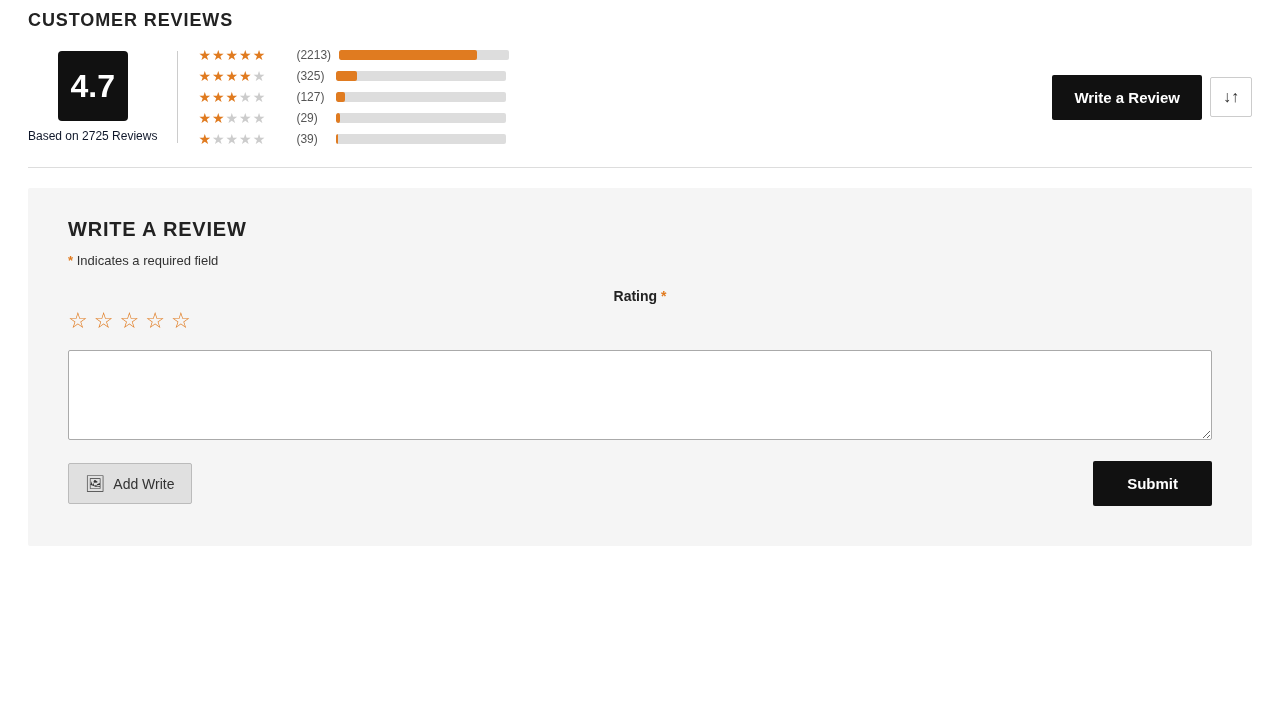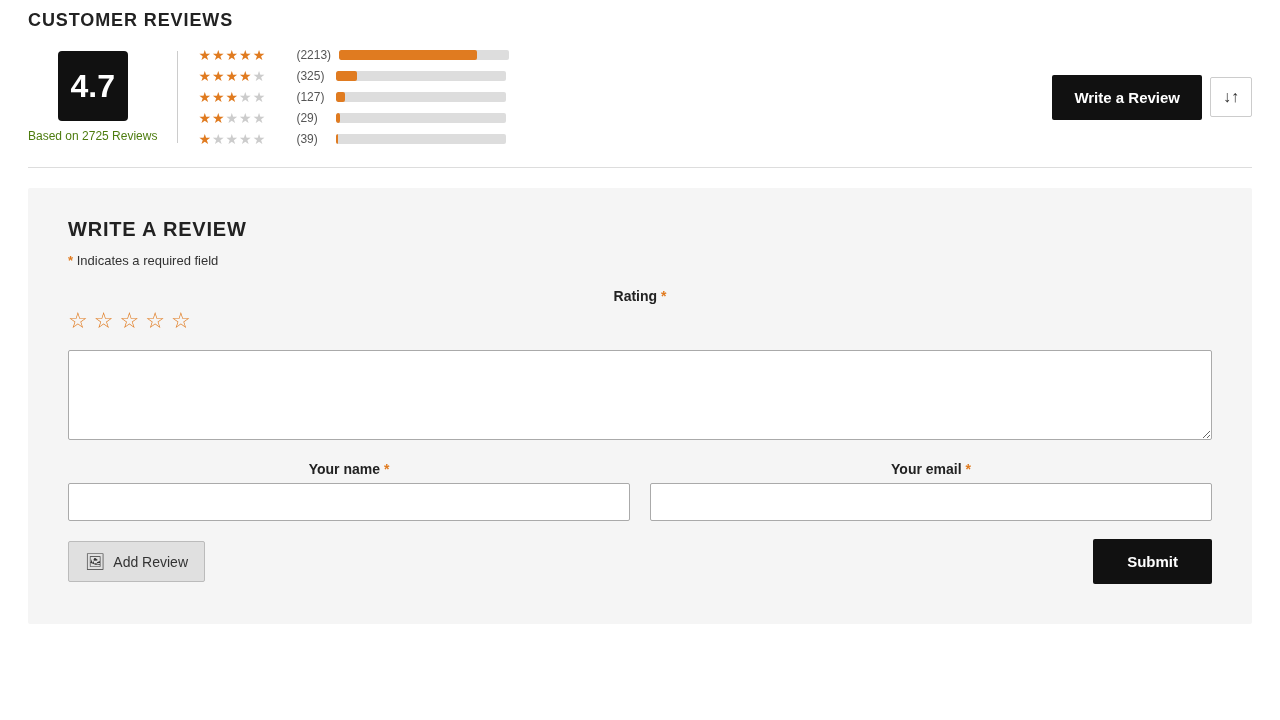--- a/index.html
+++ b/index.html
@@ -51,21 +51,21 @@
       height: 70px;
       display: flex;
       align-items: center;
       justify-content: center;
       border-radius: 4px;
       margin-bottom: 8px;
     }
 
     .rating-based-on {
       font-size: 12px;
-      color: #4d7c0f;
+      color: #0f172a;
       text-align: center;
     }
 
     
     .rating-bars {
       display: flex;
       flex-direction: column;
       gap: 5px;
       flex: 1;
     }
@@ -381,39 +381,23 @@
         <button class="star-input">☆</button>
         <button class="star-input">☆</button>
         <button class="star-input">☆</button>
       </div>
     </div>
 
     <div class="form-group">
       <textarea class="review-textarea" style=""></textarea>
     </div>
 
-    <div class="form-row">
-      <div class="form-group">
-        <label class="form-label">
-          <span>Your name</span>
-          <span class="req-star"> *</span>
-        </label>
-        <input type="text" class="form-input" style="">
-      </div>
-      <div class="form-group">
-        <label class="form-label">
-          <span>Your email</span>
-          <span class="req-star"> *</span>
-        </label>
-        <input type="email" class="form-input" style="">
-      </div>
-    </div>
 
     <div class="form-actions">
       <button class="add-photo-btn">
         <span class="photo-icon">🖼</span>
-        <span>Add Review</span>
+        <span>Add Write</span>
       </button>
       <button class="submit-btn">Submit</button>
     </div>
   </div>
 
 </div>
 
 </body></html>

